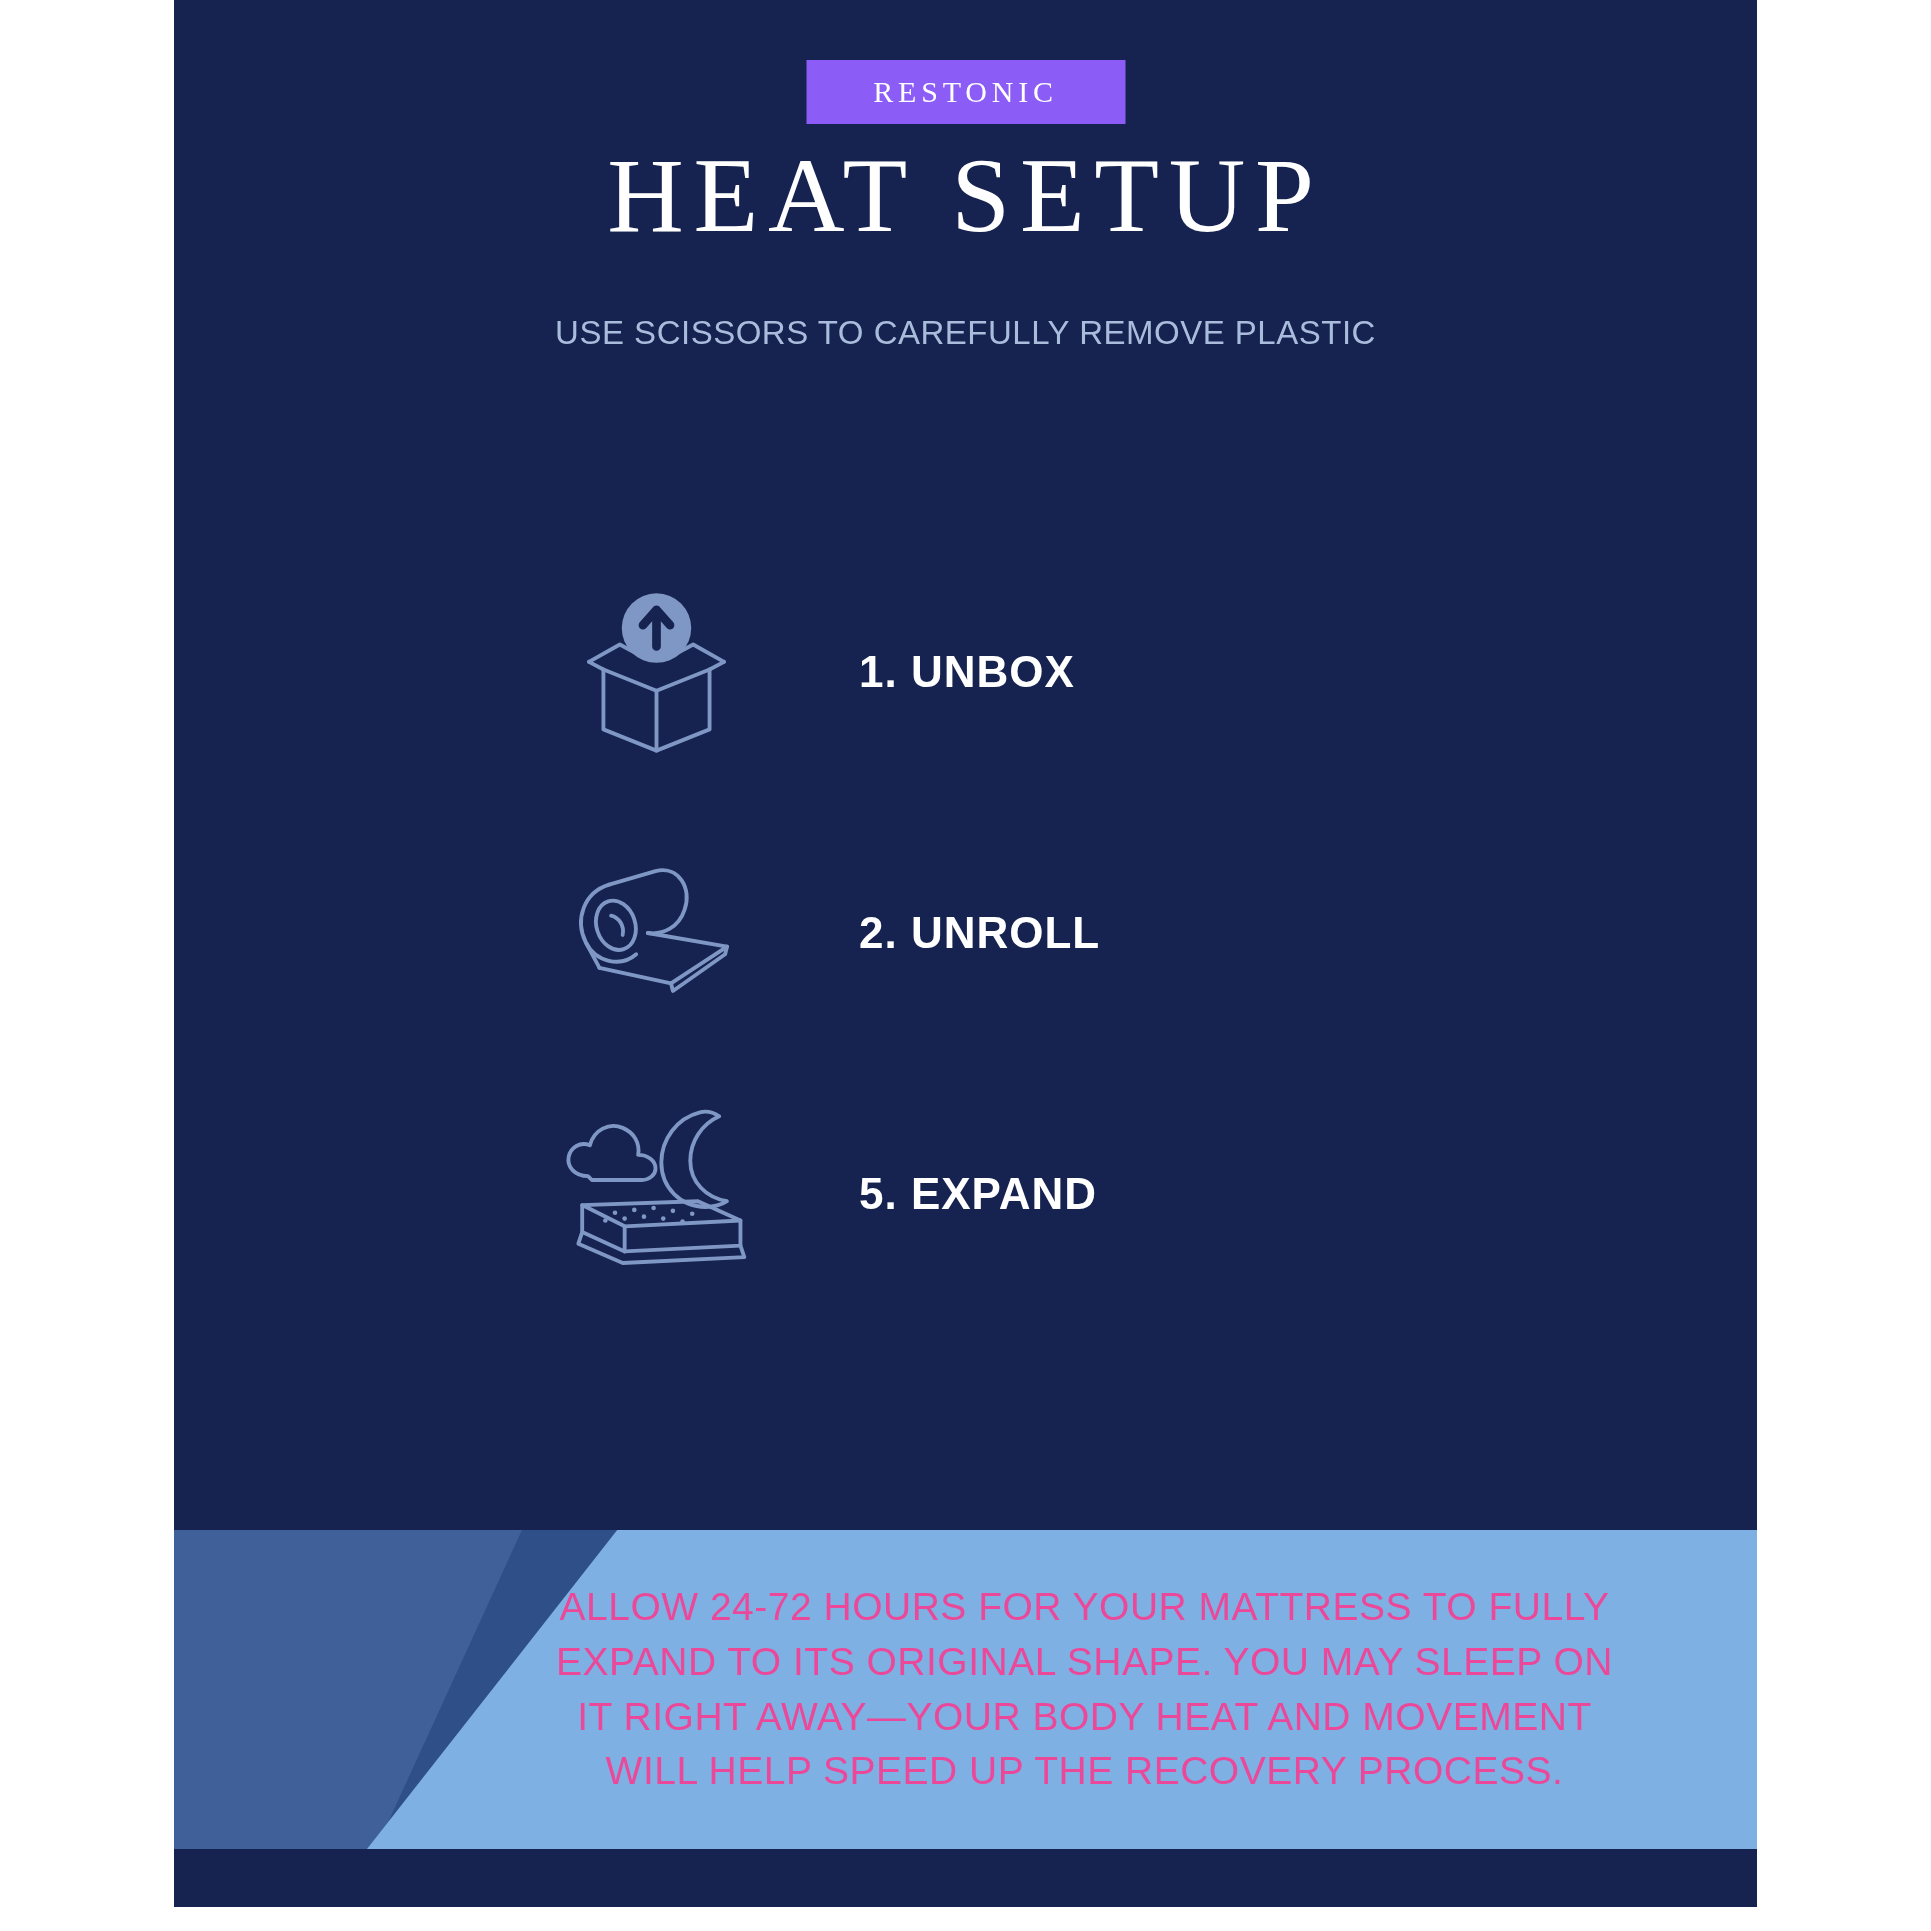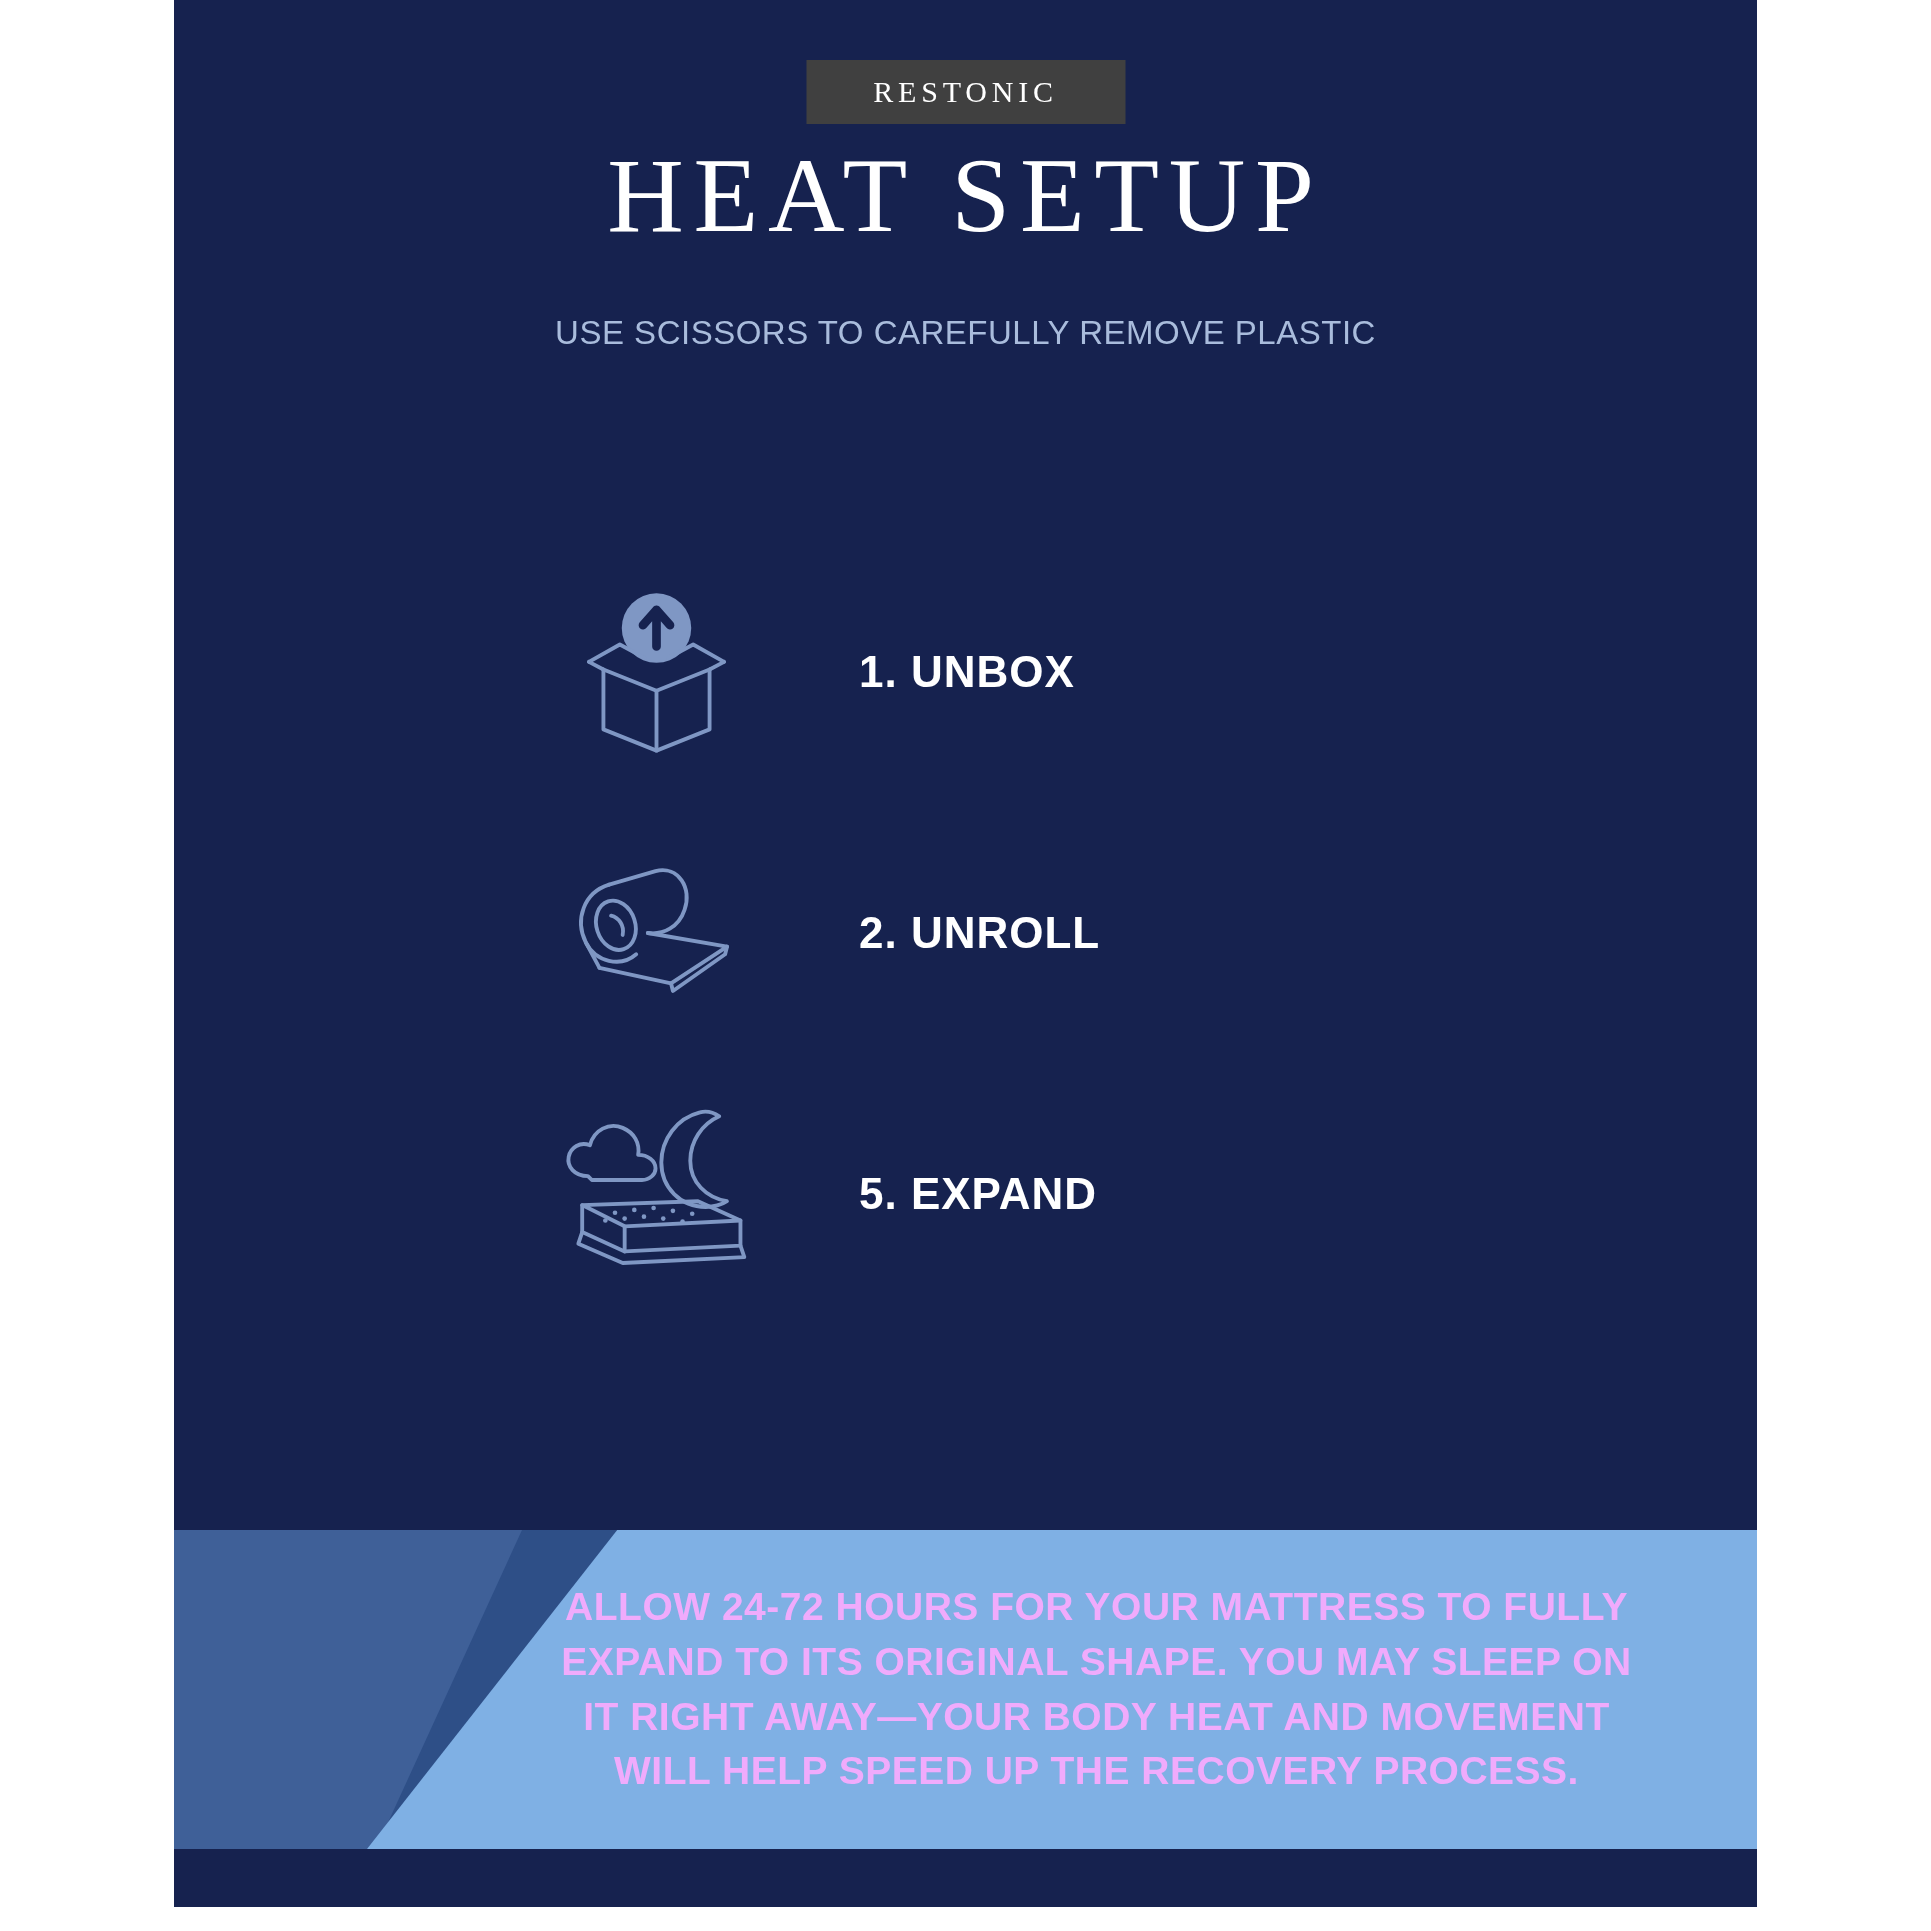--- a/index.html
+++ b/index.html
@@ -24,21 +24,21 @@
   }
 
   
   .brand-badge {
     position: absolute;
     left: 50%;
     transform: translateX(-50%);
     top: 60px;
     width: 319px;
     height: 64px;
-    background: #404040;
+    background: #8b5cf6;
     display: flex;
     align-items: center;
     justify-content: center;
   }
   .brand-badge span {
     color: #ffffff;
     font-size: 30px;
     letter-spacing: 4.8px;
     font-family: "Liberation Serif", serif;
   }
@@ -134,28 +134,27 @@
   .banner-text {
     position: absolute;
     inset: 0;
     display: flex;
     align-items: center;
     justify-content: flex-end;
     padding-right: 116px;
     box-sizing: border-box;
   }
   .banner-text p {
-    margin: 4px;
-    color: #f0abfc;
+    margin: 16px;
+    color: #ec4899;
     font-size: 39px;
     line-height: 1.4;
     text-align: center;
     letter-spacing: 0.5px;
     max-width: 1081px;
-    font-weight: bold;
   }
   .banner-foot {
     position: absolute;
     left: 0;
     bottom: 0;
     width: 100%;
     height: 58px;
     background: #16224f;
   }
 </style>

